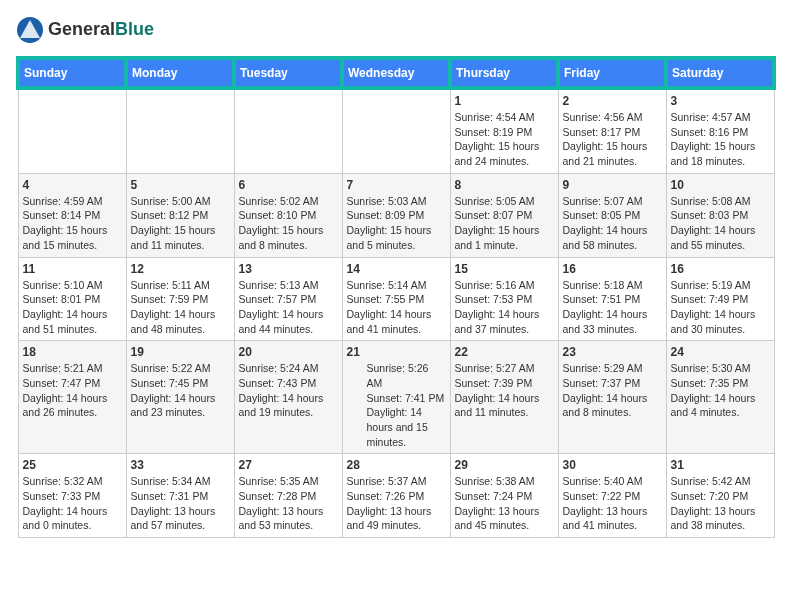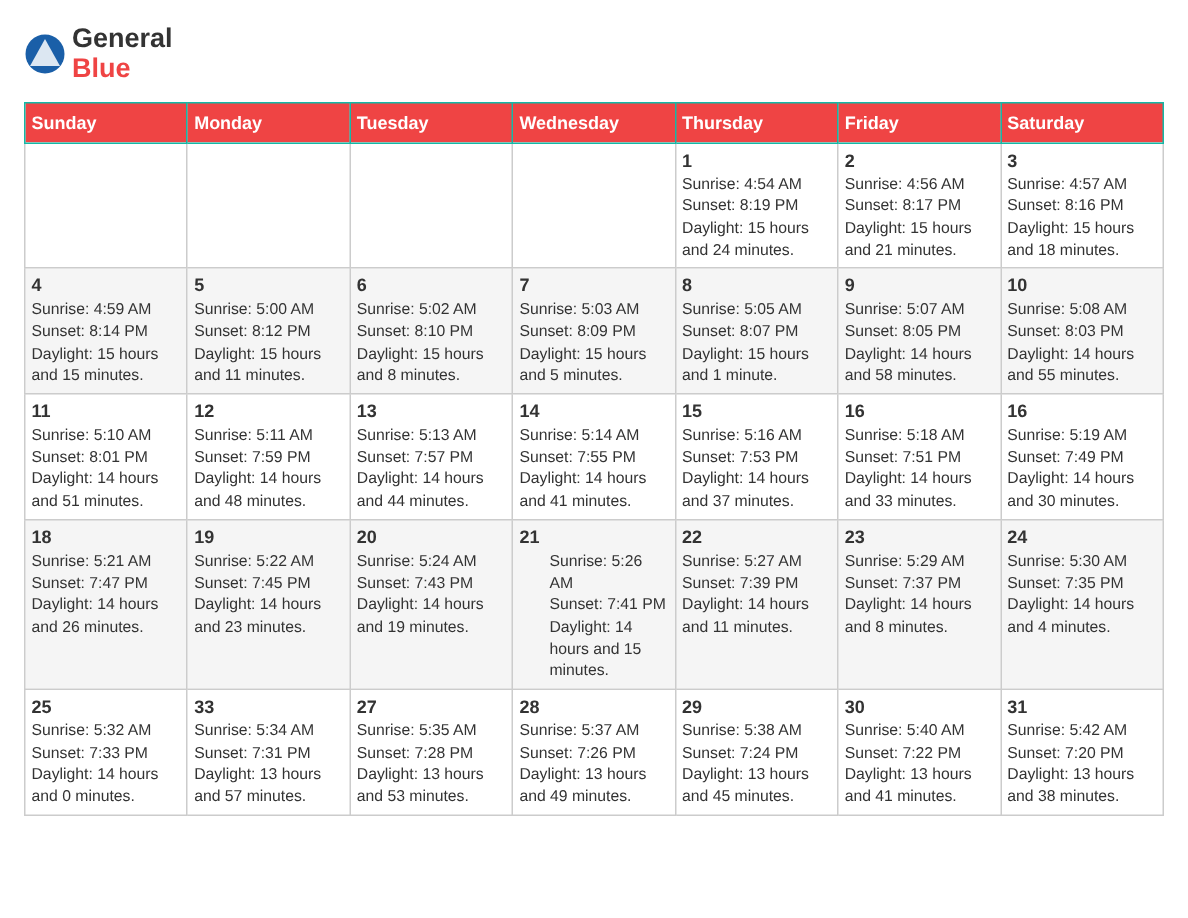--- a/index.html
+++ b/index.html
@@ -15,27 +15,27 @@
       justify-content: space-between;
       align-items: flex-start;
       margin-bottom: 12px;
     }
     .logo {
       display: flex;
       align-items: center;
     }
     .logo-text {
       display: flex;
-      flex-direction: column;
+      flex-direction: row;
       font-weight: bold;
       font-size: 18px;
       line-height: 1.1;
     }
     .logo-general { color: #333; }
-    .logo-blue { color: #ef4444; }
+    .logo-blue { color: #0f766e; }
     .logo-icon {
       width: 28px;
       height: 28px;
       margin-right: 4px;
     }
     .title-block {
       text-align: right;
     }
     .month-title {
       font-size: 36px;
@@ -45,27 +45,27 @@
     .location {
       font-size: 15px;
       color: #555;
     }
     table {
       width: 100%;
       border-collapse: collapse;
       font-size: 11px;
     }
     thead th {
-      background: #ef4444;
+      background: #3b82f6;
       color: #fff;
       padding: 6px 4px;
       text-align: left;
       font-size: 12px;
       font-weight: bold;
-      border: 1px solid #14b8a6;
+      border: 4px solid #14b8a6;
     }
     tbody td {
       border: 1px solid #ccc;
       vertical-align: top;
       padding: 4px;
       width: calc(100% / 7);
       min-height: 80px;
       height: 80px;
     }
     .day-num {

